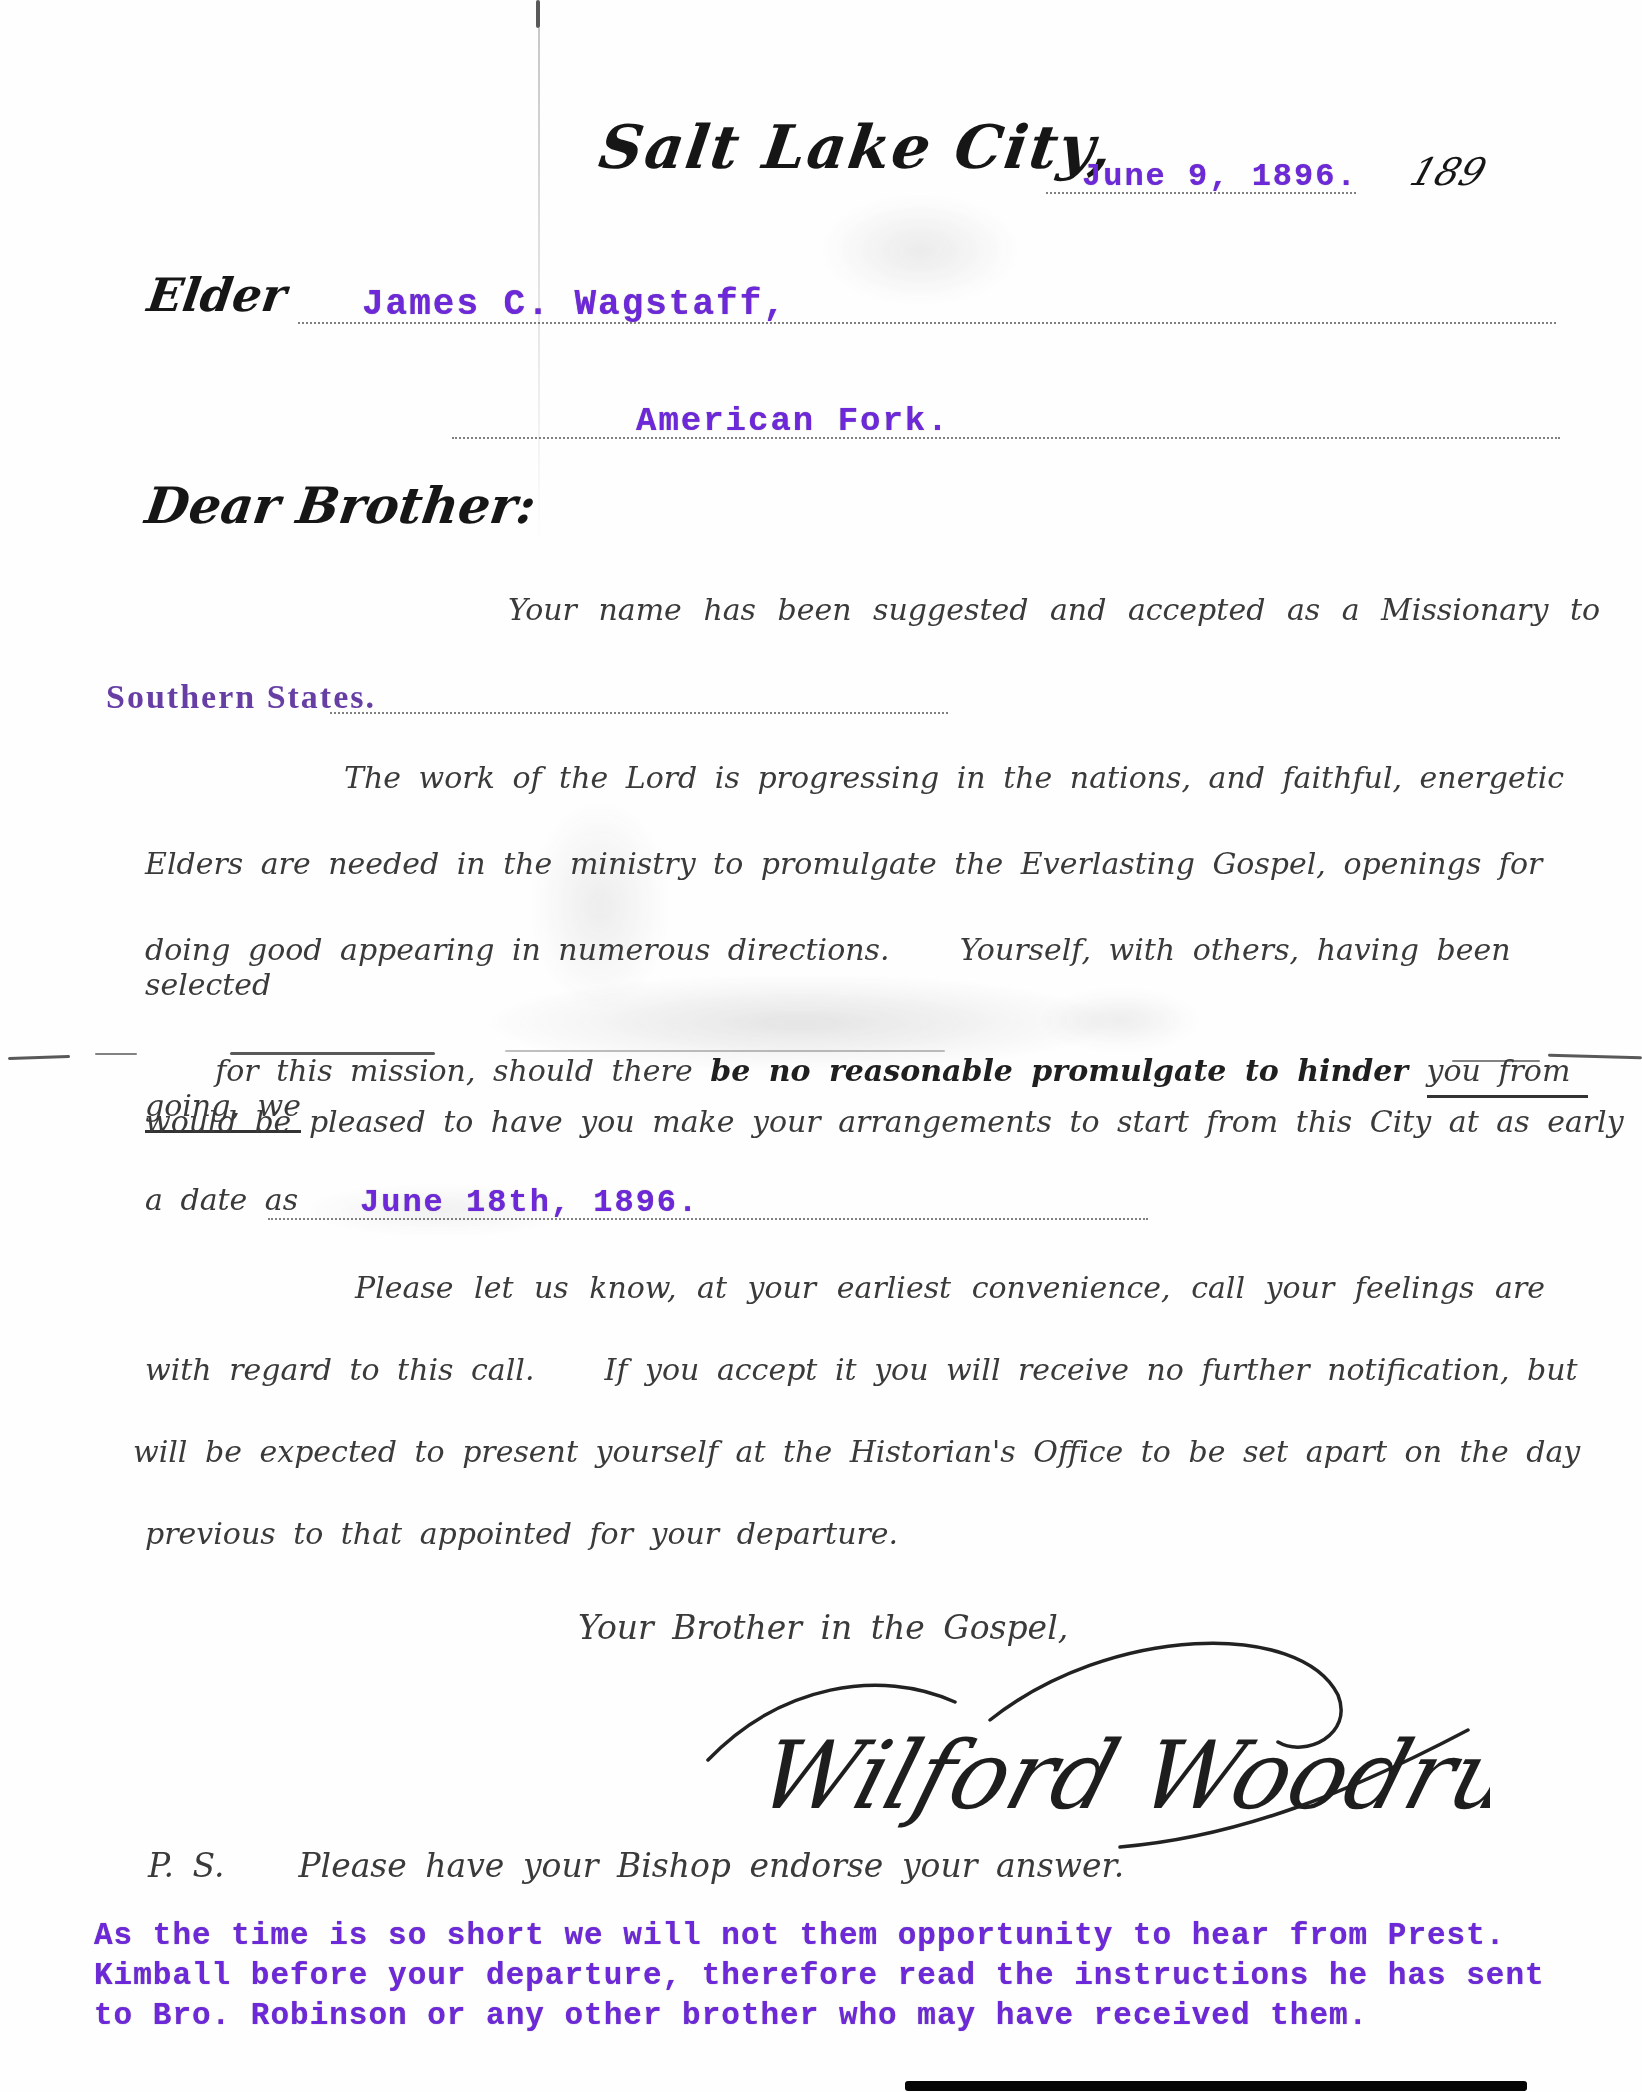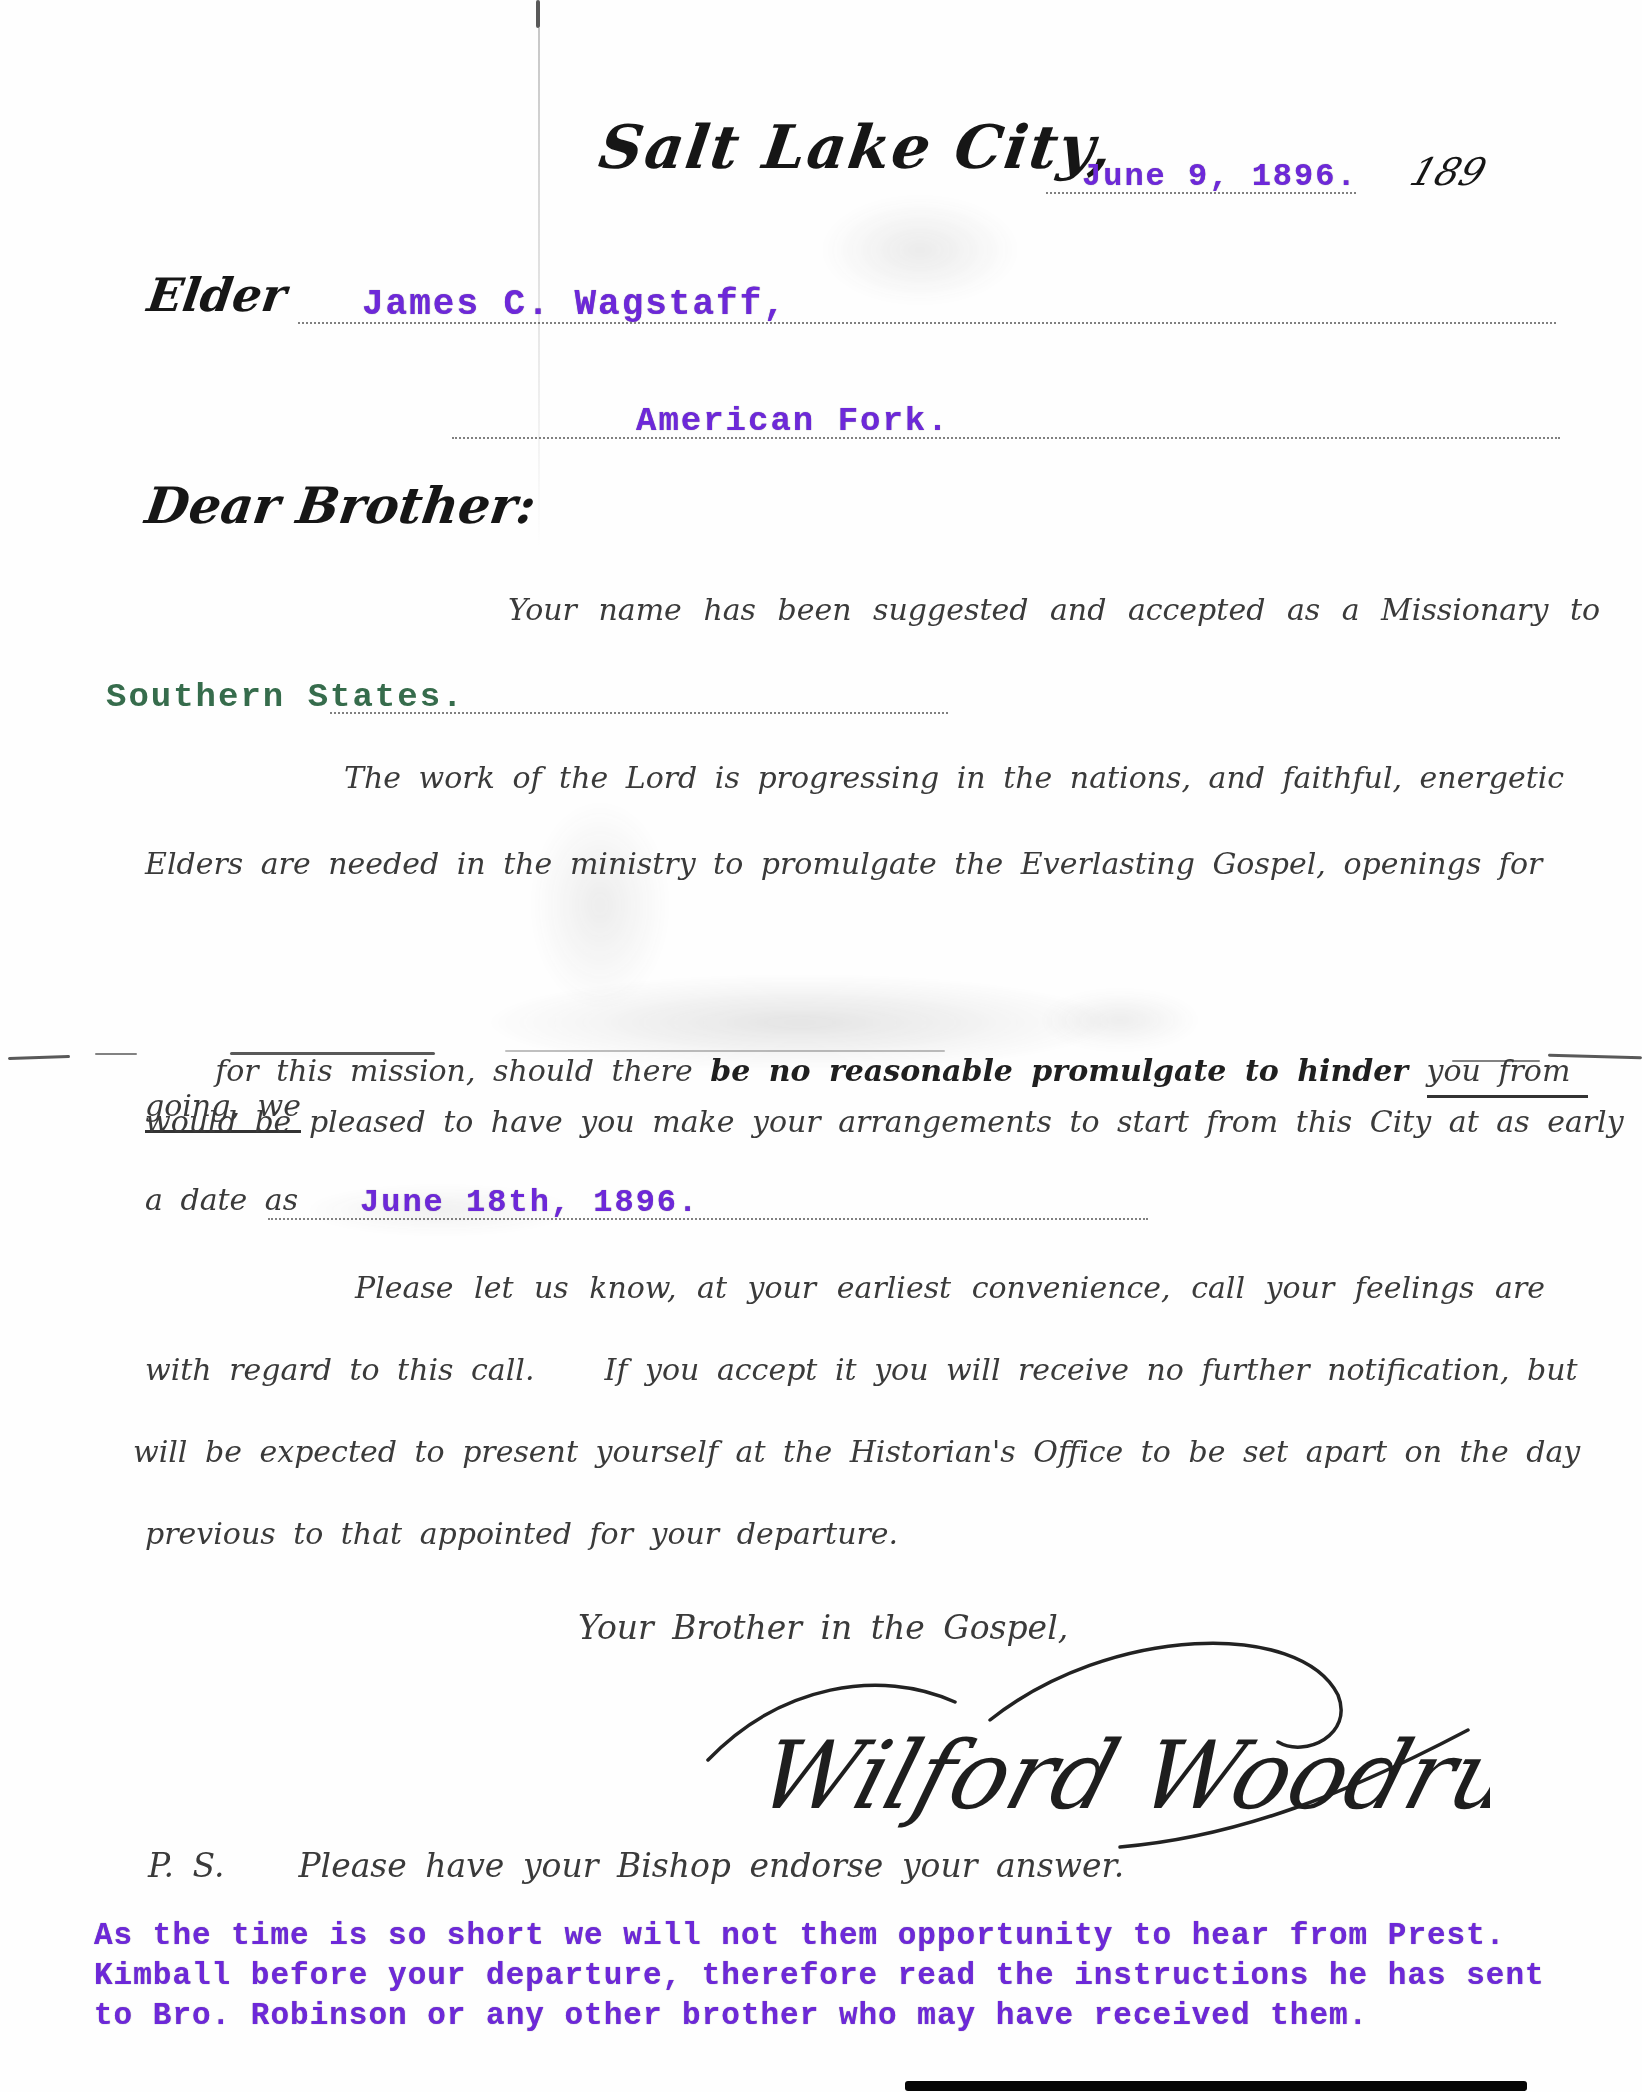--- a/index.html
+++ b/index.html
@@ -31,21 +31,21 @@
   }
   
   .typed{
     font-family:"Liberation Mono","DejaVu Sans Mono", monospace;
     font-weight:700;
     color:#6d28d9;
     letter-spacing:2px;
     white-space:pre;
     text-shadow:0 0 1px rgba(25,25,25,.55);
   }
-  .typed.faded{color:#14532d;text-shadow:none;opacity:.85;}
+  .typed.faded{color:#4c1d95;text-shadow:none;opacity:.85;font-family:Liberation Serif, serif;}
   
   .fill-line{border-bottom:2px dotted #575757;opacity:.75;height:0;}
   
   .smudge{background:radial-gradient(closest-side, rgba(60,60,60,.18), rgba(60,60,60,0));filter:blur(5px);border-radius:50%;}
   .dash{background:#2f2f2f;border-radius:2px;}
   .crease-v{background:linear-gradient(#9a9a9a, rgba(160,160,160,0));width:2px;opacity:.55;}
   .smudged{filter:blur(.5px);font-weight:600;color:#1f1f1f;}
   .underlined{border-bottom:3px solid #333;padding-bottom:7px;}
   .sig-text{
     font-family:"DejaVu Serif", serif;
@@ -90,20 +90,21 @@
   <div class="abs typed" style="left:636px;top:402px;font-size:34px;">American Fork.</div>
 
   <div class="abs script" style="left:146px;top:476px;font-size:50px;">Dear Brother:</div>
 
   <div class="abs print-italic" style="left:508px;top:592px;word-spacing:12px;">Your name has been suggested and accepted as a Missionary to</div>
   <div class="abs typed faded" style="left:106px;top:678px;font-size:34px;">Southern States.</div>
   <div class="abs fill-line" style="left:330px;top:712px;width:618px;"></div>
 
   <div class="abs print-italic" style="left:344px;top:760px;">The work of the Lord is progressing in the nations, and faithful, energetic</div>
   <div class="abs print-italic" style="left:145px;top:846px;">Elders are needed in the ministry to promulgate the Everlasting Gospel, openings for</div>
+  <div class="abs print-italic" style="left:145px;top:932px;">doing good appearing in numerous directions.    Yourself, with others, having been selected</div>
   <div class="abs print-italic" style="left:145px;top:1018px;">
     <span>for this mission, should there </span><span class="smudged">be no reasonable promulgate to hinder </span><span class="underlined">you from going, we</span>
   </div>
   <div class="abs print-italic" style="left:145px;top:1104px;">would be pleased to have you make your arrangements to start from this City at as early</div>
   <div class="abs print-italic" style="left:145px;top:1182px;">a date as</div>
   <div class="abs fill-line" style="left:268px;top:1218px;width:880px;"></div>
   <div class="abs typed" style="left:360px;top:1184px;font-size:32px;">June 18th, 1896.</div>
 
   <div class="abs print-italic" style="left:355px;top:1270px;word-spacing:11px;">Please let us know, at your earliest convenience, call your feelings are</div>
   <div class="abs print-italic" style="left:145px;top:1352px;">with regard to this call.    If you accept it you will receive no further notification, but</div>

